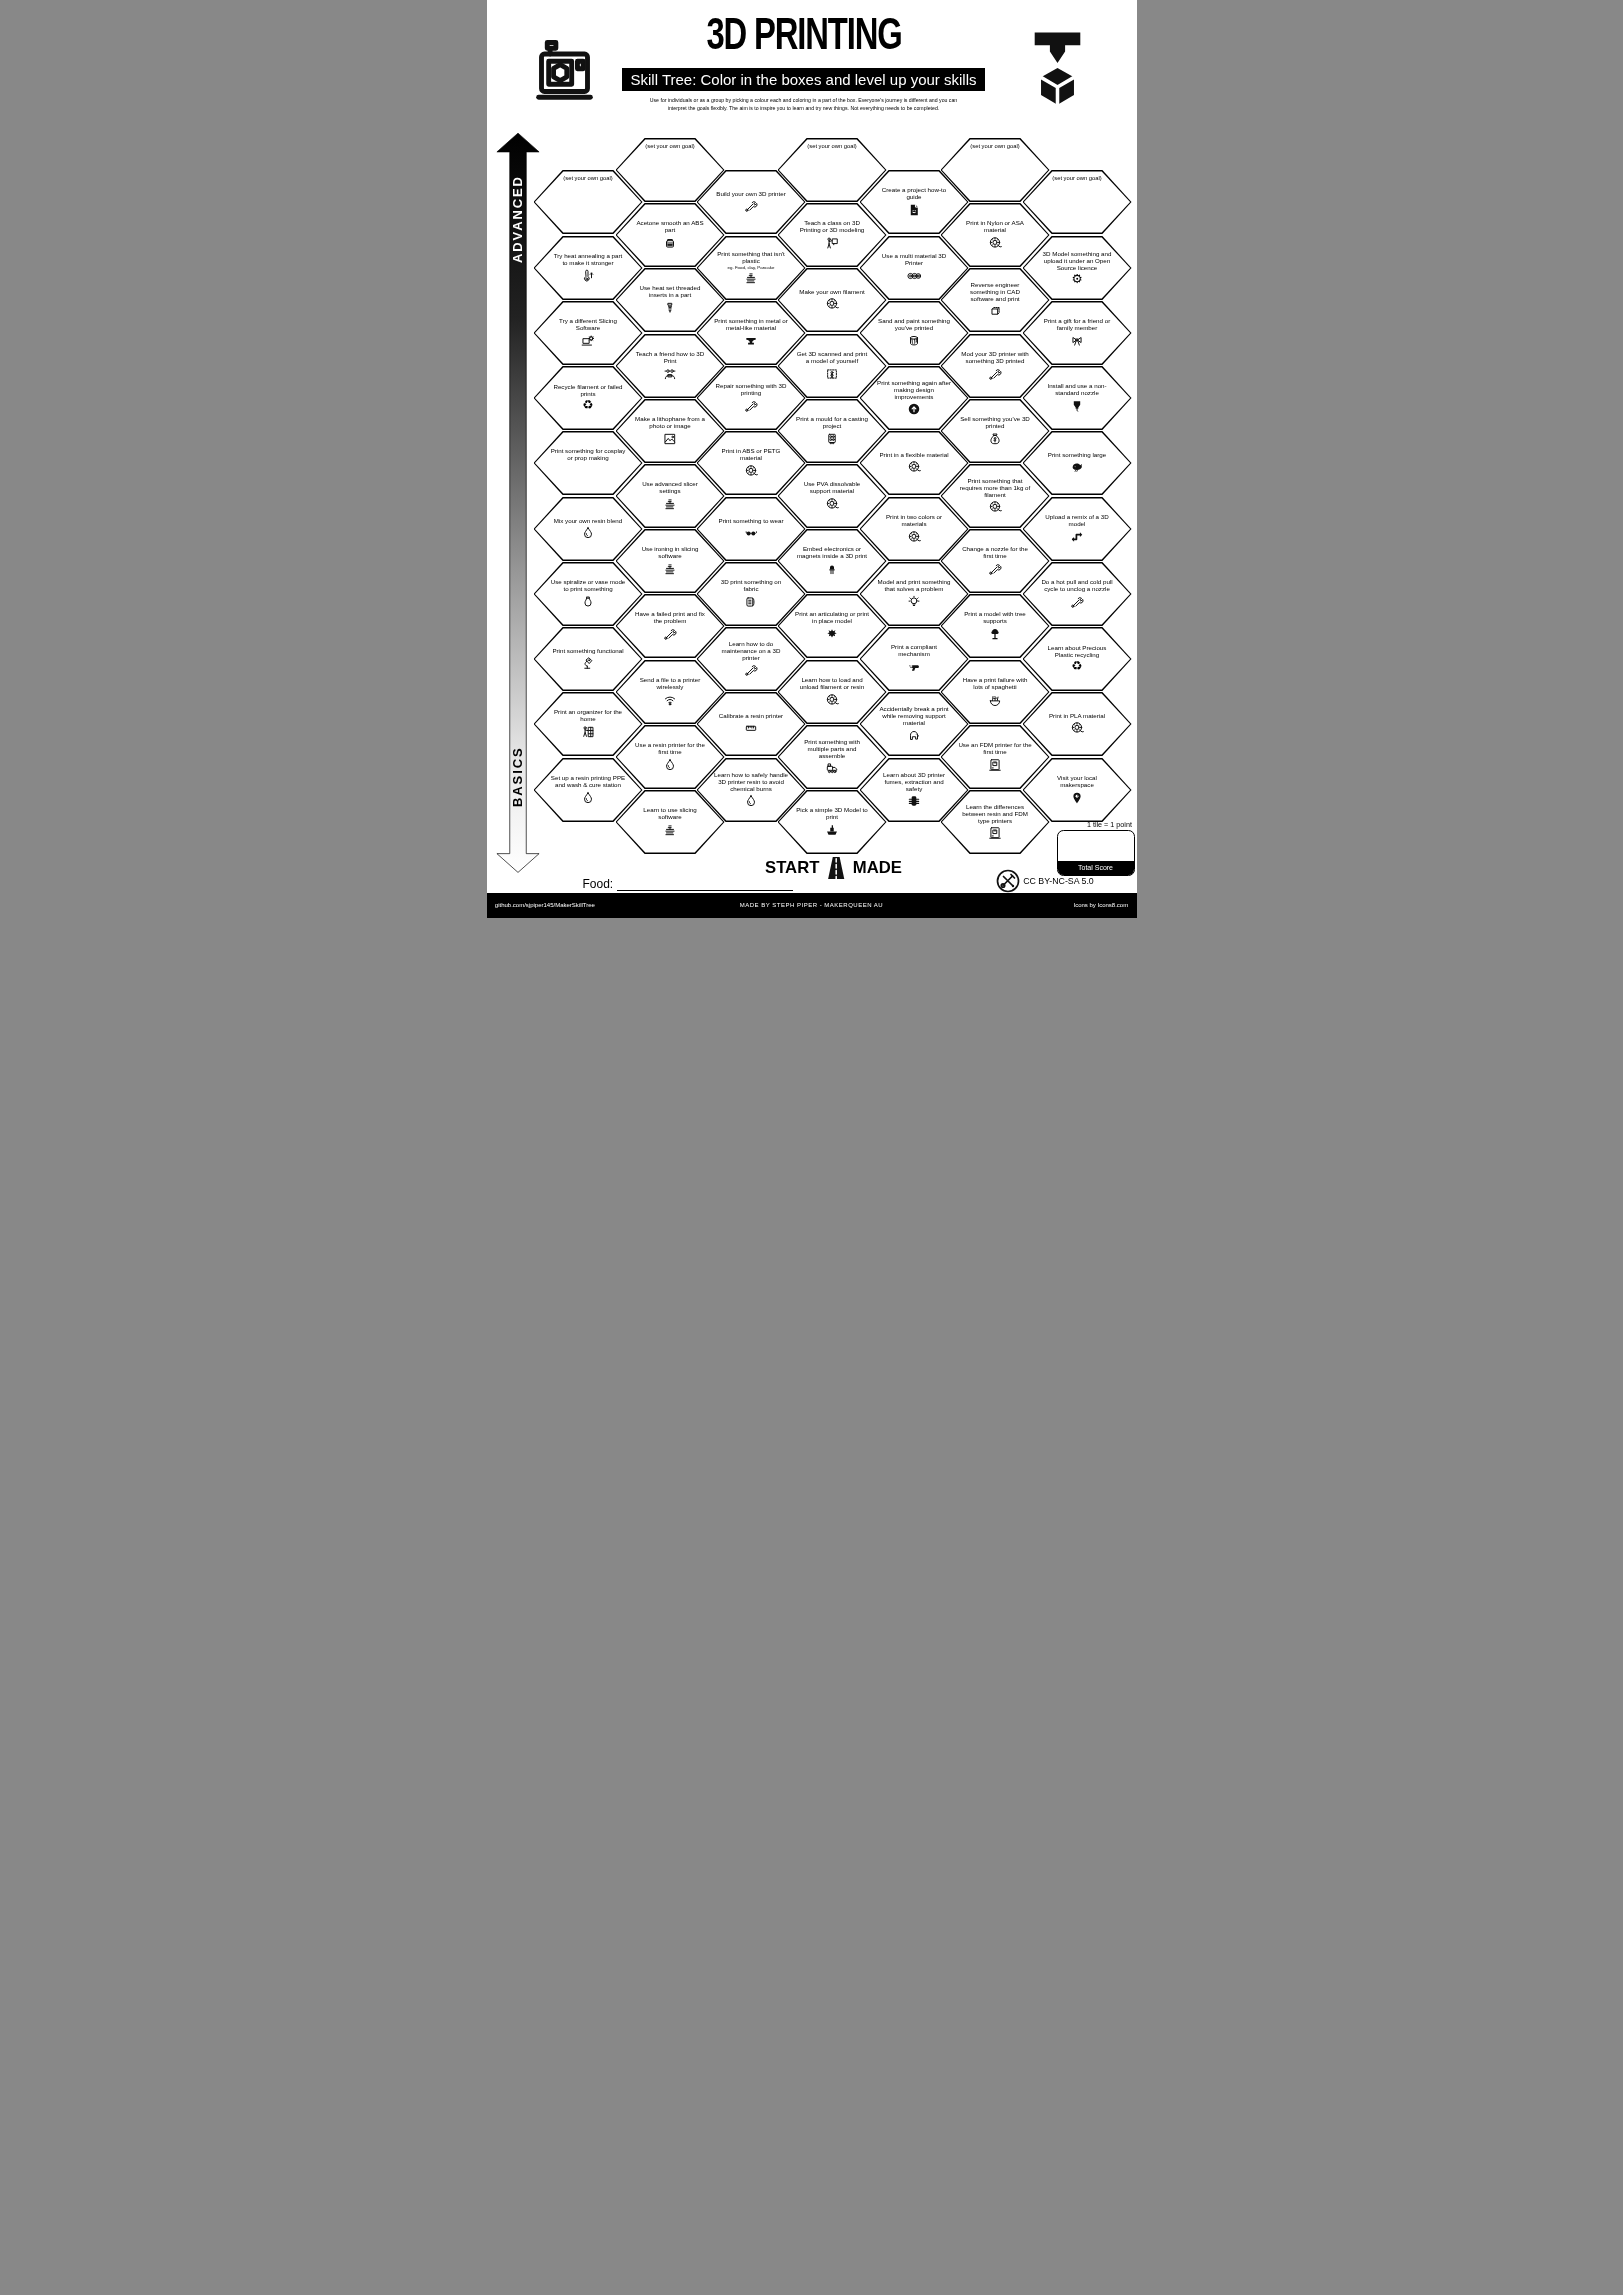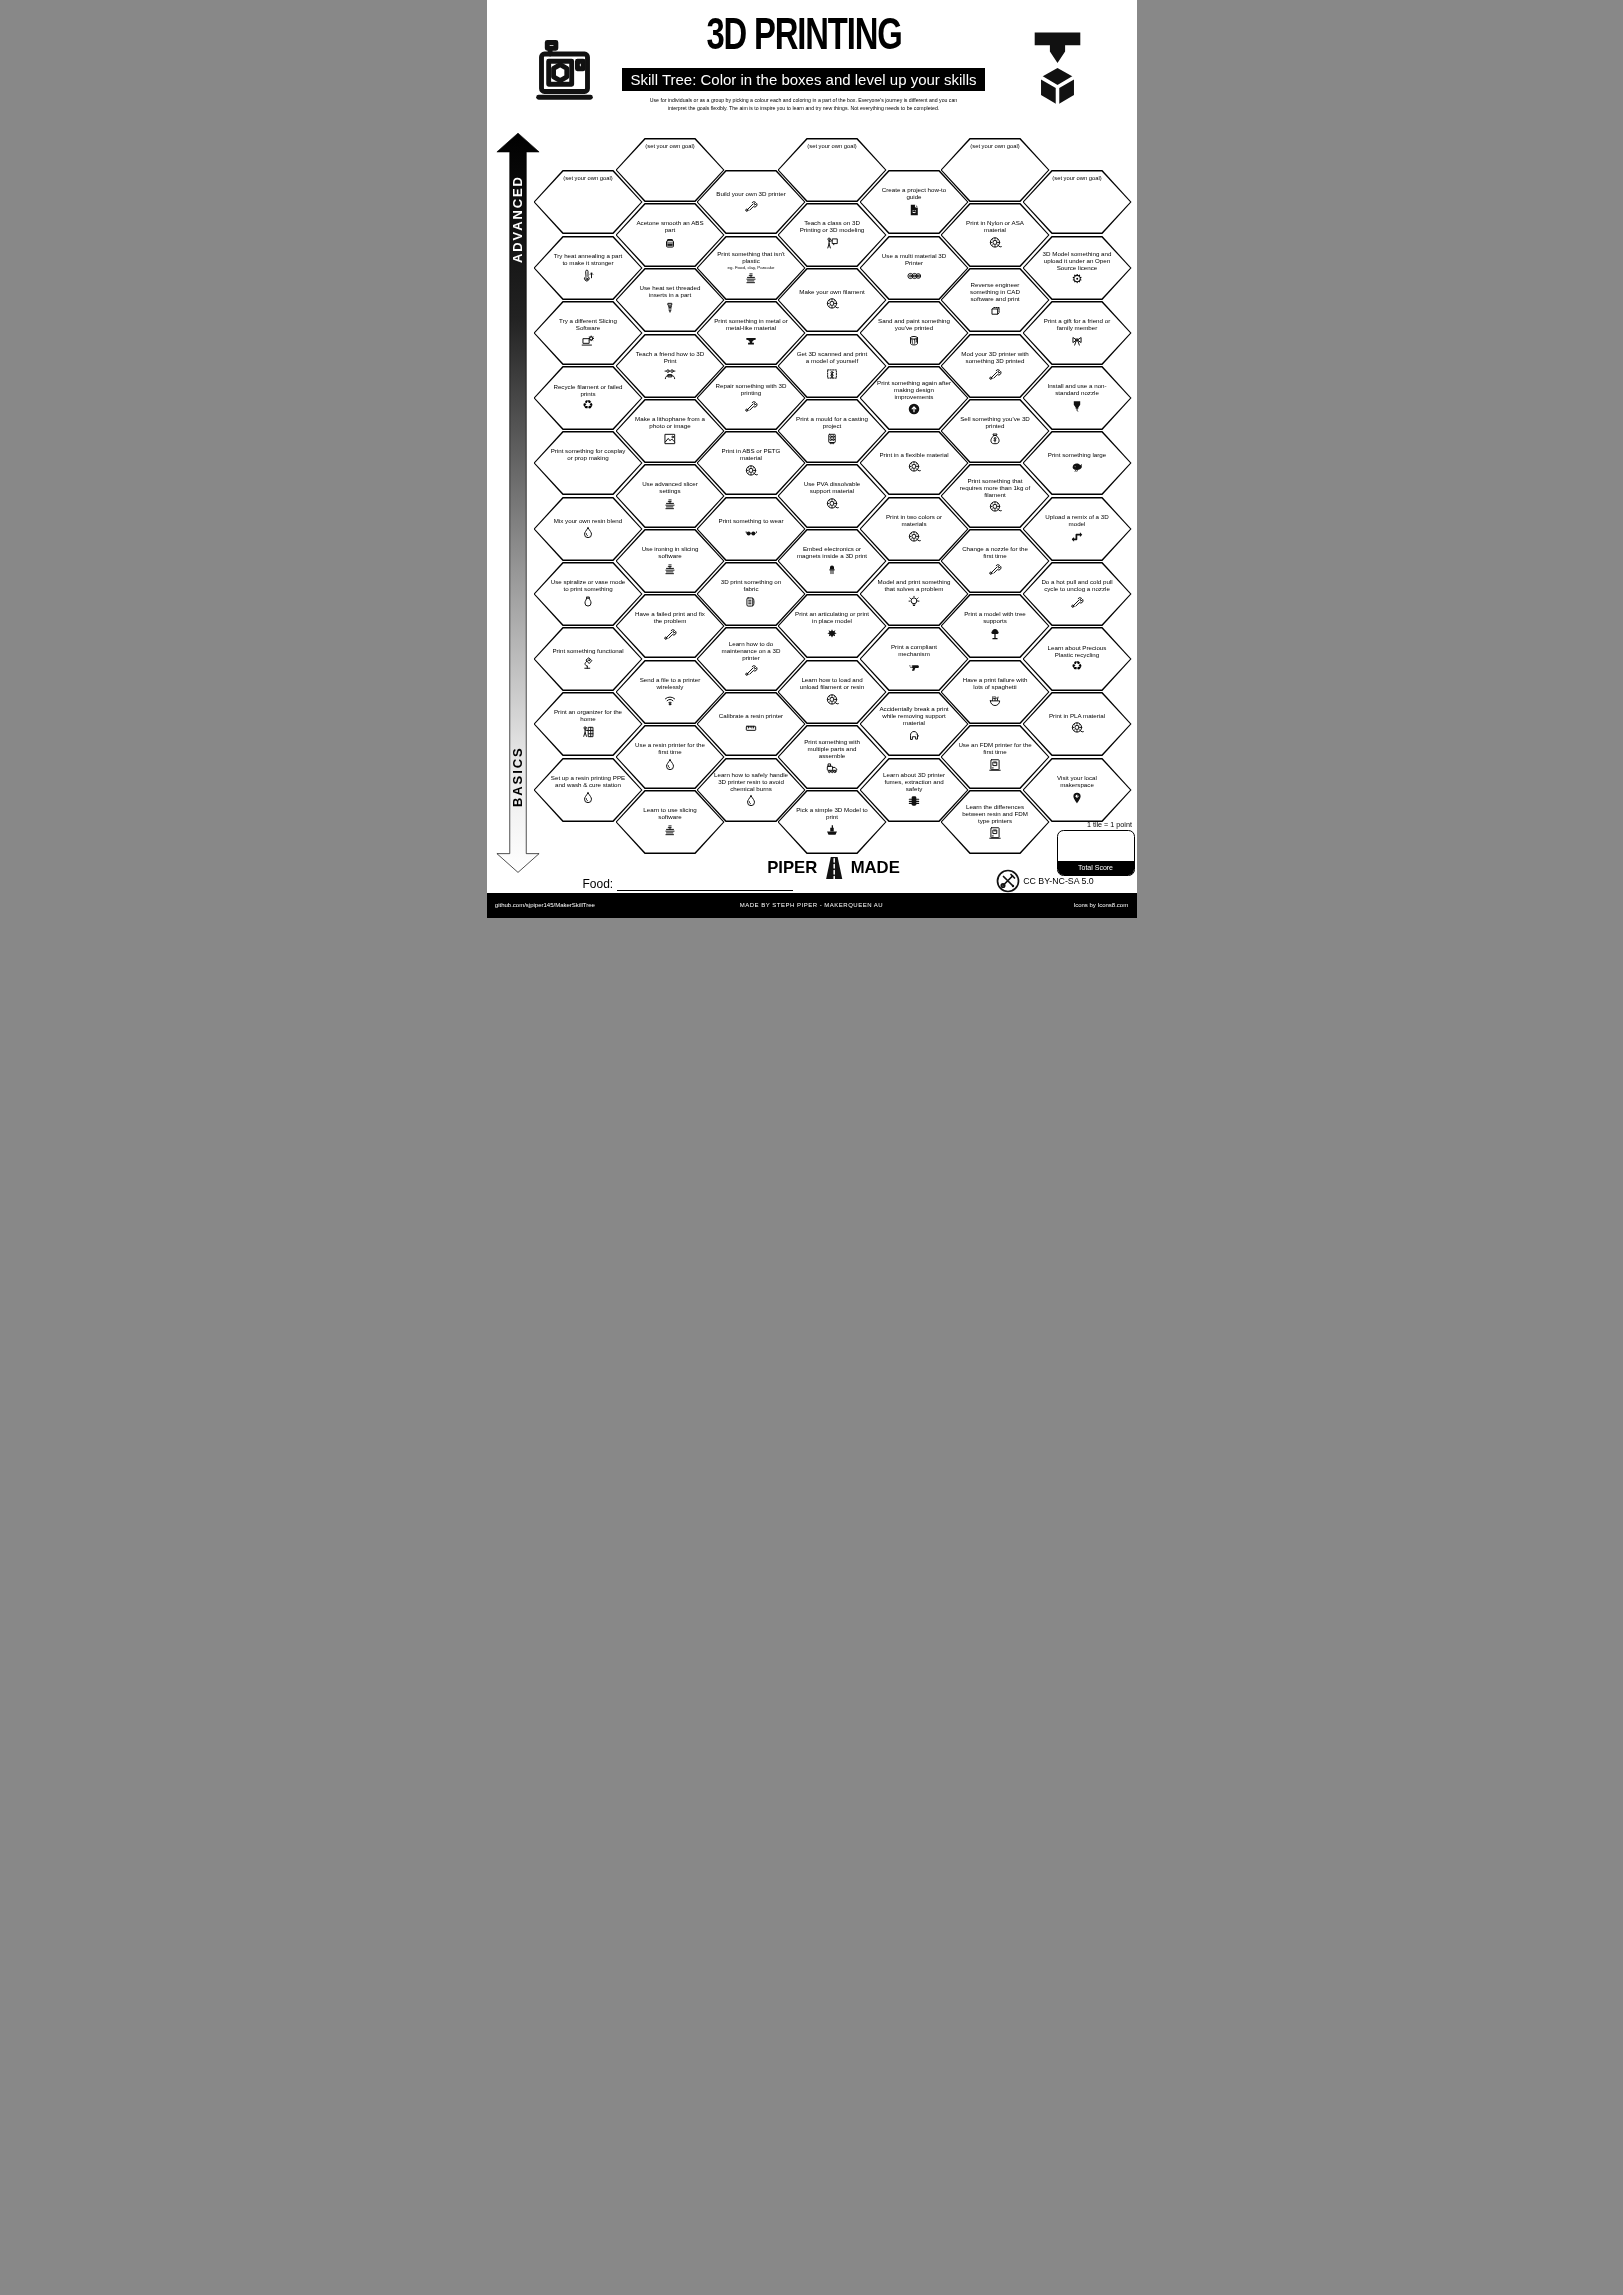--- a/index.html
+++ b/index.html
@@ -1026,21 +1026,21 @@
             <span class="hex-label">Visit your local makerspace</span>
             <svg class="icon-svg" viewBox="0 0 30 30" width="14" height="14">
               <use href="#sym-pin"></use>
             </svg>
           </div>
         </div>
       </div>
     </div>
 
   <div class="start-row">
-    <span>PIPER</span>
+    <span>START</span>
     <svg class="icon-svg" style="width:20.4px;height:26px" viewBox="0 0 44 56" width="20.4" height="26">
         <use href="#sym-road"></use>
       </svg>
     <span>MADE</span>
   </div>
 
   <div class="name-row">
     <span>Food:</span>
     <span class="name-line"></span>
   </div>

